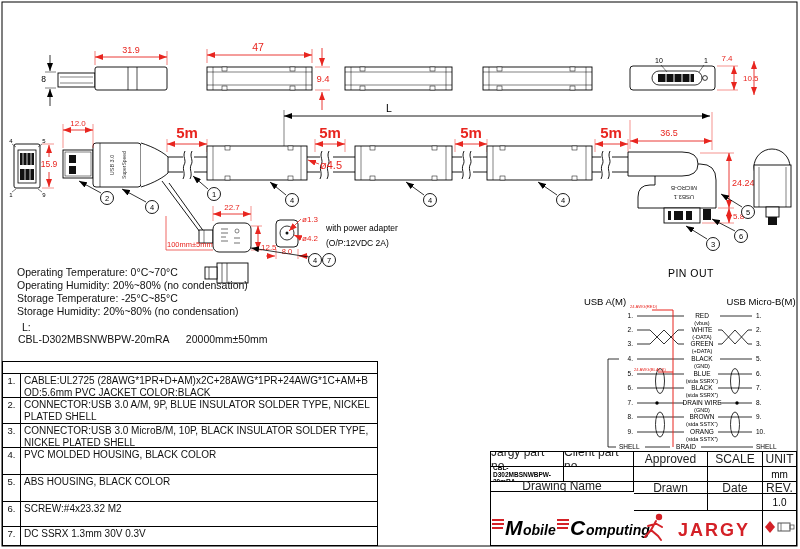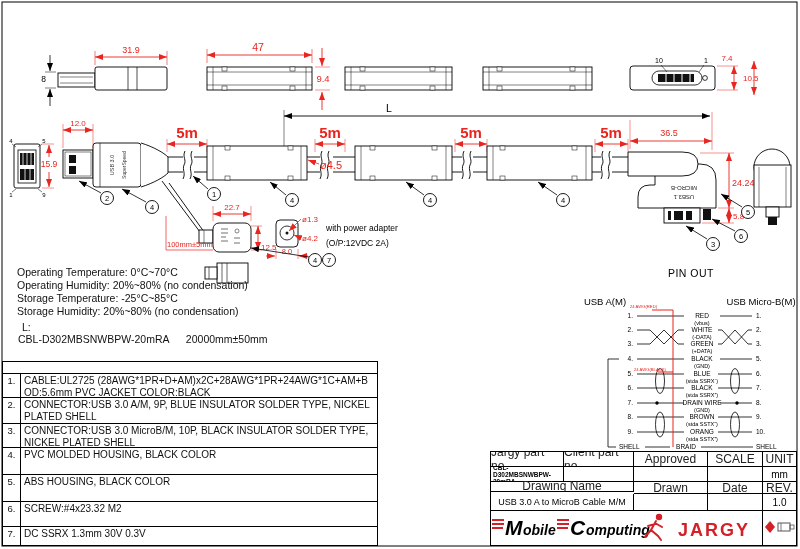--- a/index.html
+++ b/index.html
@@ -68,21 +68,20 @@
     <div class="tcell" style="left:73px;top:15px;width:70px;height:15px;"></div>
     <div class="tcell" style="left:143px;top:15px;width:74px;height:15px;"></div>
     <div class="tcell" style="left:217px;top:15px;width:55px;height:15px;"></div>
     <div class="tcell tval nbr" style="left:272px;top:15px;width:33px;height:15px;">mm</div>
 
     <div class="tcell" style="left:0;top:28px;width:143px;height:12px;">Drawing Name</div>
     <div class="tcell" style="left:143px;top:30px;width:74px;height:12px;">Drawn</div>
     <div class="tcell" style="left:217px;top:30px;width:55px;height:12px;">Date</div>
     <div class="tcell nbr" style="left:272px;top:30px;width:33px;height:12px;">REV.</div>
 
-    <div class="tcell" style="left:0;top:42px;width:143px;height:17px;font-size:9px;color:#000;">USB 3.0 A to MicroB Cable M/M</div>
     <div class="tcell" style="left:143px;top:42px;width:74px;height:17px;"></div>
     <div class="tcell" style="left:217px;top:42px;width:55px;height:17px;"></div>
     <div class="tcell tval nbr" style="left:272px;top:42px;width:33px;height:17px;">1.0</div>
 
     <div class="tcell nbb" style="left:0;top:59px;width:272px;height:34px;"></div>
     <div class="tcell nbb nbr" style="left:272px;top:59px;width:33px;height:34px;"></div>
   </div>
 
   <svg class="abs" style="left:0;top:0;pointer-events:none;" width="800" height="549" viewBox="0 0 800 549">
     <defs>

